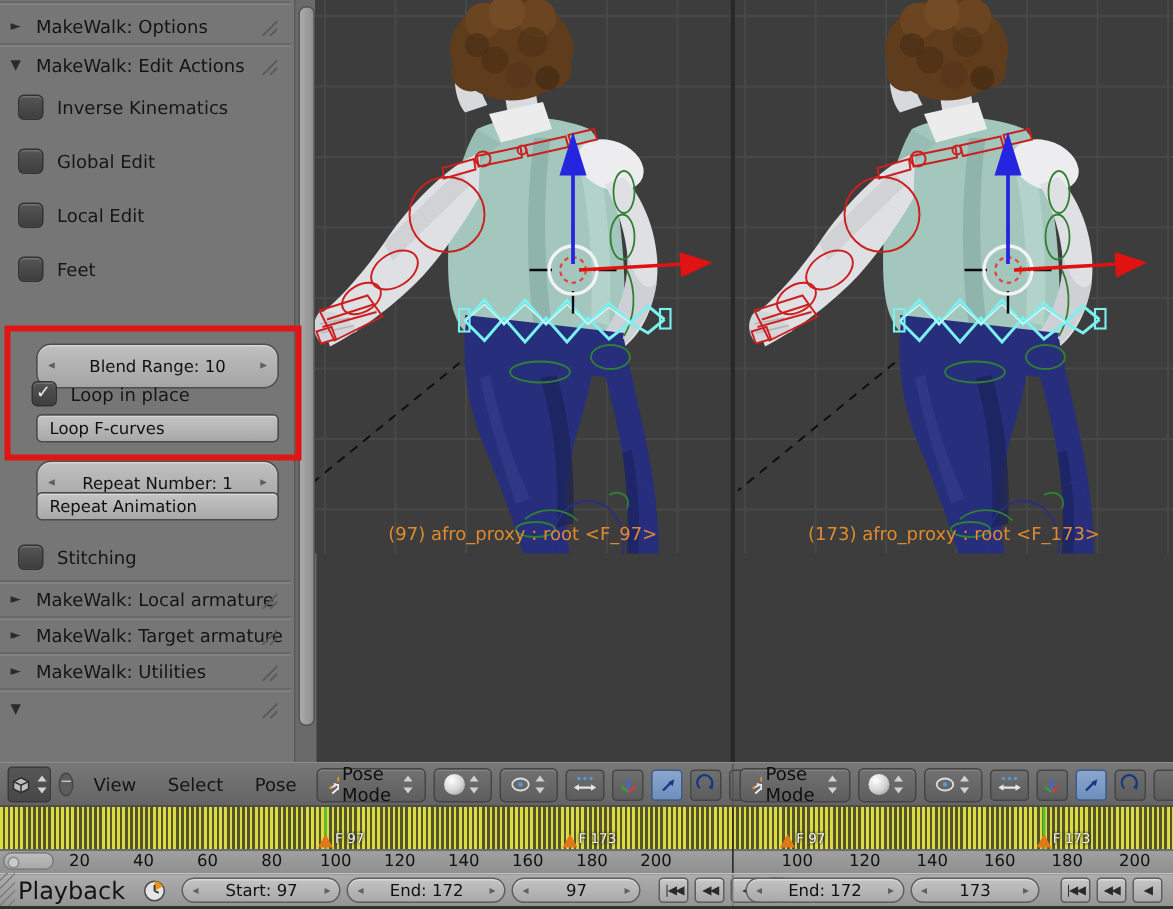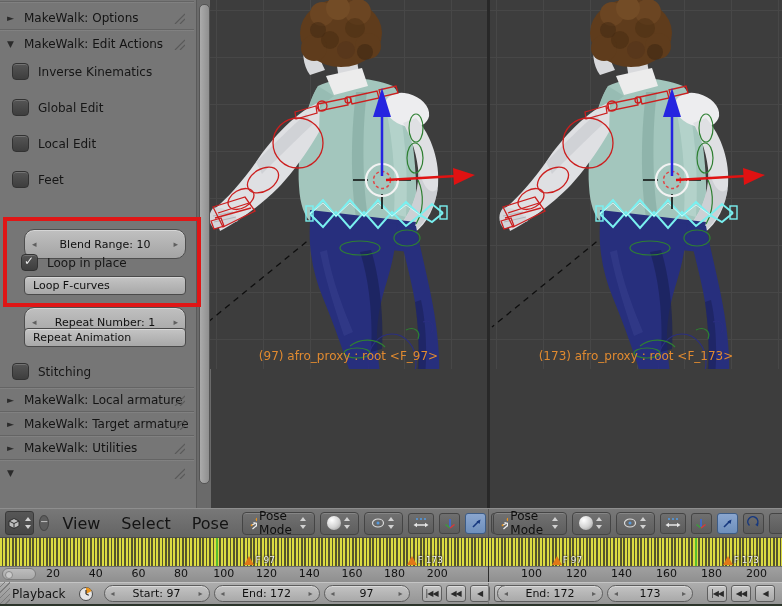--- a/index.html
+++ b/index.html
@@ -51,21 +51,21 @@
   .vp-info{position:absolute;left:0;right:0;bottom:6px;text-align:center;font-size:12px;
            color:var(--info,#e08a30);}
 
   
   .header-bar{position:absolute;left:0;top:508px;width:782px;height:30px;box-sizing:border-box;
               background:linear-gradient(#787878,#646464);border-top:1px solid #8e8e8e;
               border-bottom:1px solid #4c4c4c;display:flex;align-items:center;}
   .hb-left{width:488px;height:100%;display:flex;align-items:center;gap:5px;padding-left:5px;box-sizing:border-box;}
   .hb-right{width:294px;height:100%;display:flex;align-items:center;gap:5px;padding-left:4px;box-sizing:border-box;
             border-left:1px solid #555;overflow:hidden;}
-  .hmenu{font-size:16px;color:#141414;padding:0 8px;}
+  .hmenu{font-size:12px;color:#141414;padding:0 8px;}
   .dd{display:flex;align-items:center;gap:2px;height:21px;padding:0 6px;border-radius:4px;
       background:linear-gradient(#717171,#5e5e5e);border:1px solid #454545;
       font-size:12px;color:#0e0e0e;box-shadow:inset 0 1px 0 rgba(255,255,255,.15);}
   .udarr{width:9px;height:12px;position:relative;flex:none;}
   .udarr::before{content:"";position:absolute;left:1px;top:0;border-left:3.5px solid transparent;
       border-right:3.5px solid transparent;border-bottom:4px solid #d2d2d2;}
   .udarr::after{content:"";position:absolute;left:1px;bottom:0;border-left:3.5px solid transparent;
       border-right:3.5px solid transparent;border-top:4px solid #d2d2d2;}
   .mini{width:21px;height:21px;border-radius:3px;flex:none;display:flex;align-items:center;justify-content:center;
         background:linear-gradient(#6f6f6f,#5c5c5c);border:1px solid #454545;box-sizing:border-box;}
@@ -81,35 +81,35 @@
   .timelines{position:absolute;left:0;top:538px;width:782px;height:44px;display:flex;}
   .tl{position:relative;height:44px;overflow:hidden;box-sizing:border-box;flex:none;}
   .tl-left{width:488px;}
   .tl-right{width:294px;border-left:1px solid #2d2d2d;}
   .tl-stripes{position:absolute;left:0;right:0;top:0;height:28px;
       background:repeating-linear-gradient(90deg,var(--stripe,#dcdc42) 0 1.7px,#55552d 1.7px 3.4px);}
   .tl-ruler{position:absolute;left:0;right:0;top:28px;height:16px;
       background:linear-gradient(#a0a0a0,#8e8e8e);border-top:1px solid #6d6d6d;}
   .tick{position:absolute;top:0px;transform:translateX(-50%);font-size:11px;color:#111;}
   .cur{position:absolute;top:0;height:28px;width:2px;z-index:1;}
-  .marker{position:absolute;bottom:1px;display:flex;align-items:flex-end;z-index:2;padding-left:32px;}
+  .marker{position:absolute;bottom:1px;display:flex;align-items:flex-end;z-index:2;}
   .mtri{display:block;width:0;height:0;border-left:5px solid transparent;border-right:5px solid transparent;
         border-bottom:9px solid var(--marker,#e07818);}
   .marker span{font-size:9px;color:#f4f4f4;text-shadow:0 0 2px #222,0 0 2px #222;margin-left:1px;line-height:10px;white-space:nowrap;}
   .hscroll-cap{position:absolute;left:2px;top:30px;width:34px;height:12px;border-radius:7px;
         background:linear-gradient(#bdbdbd,#a8a8a8);border:1px solid #7c7c7c;box-sizing:border-box;}
   .hscroll-cap::before{content:"";position:absolute;left:2px;top:2px;width:6px;height:6px;border-radius:50%;background:#c9c9c9;border:1px solid #8a8a8a;}
 
   
   .playbar{position:absolute;left:0;top:582px;width:782px;height:22px;display:flex;align-items:center;
            background:linear-gradient(#adadad,#959595);border-top:1px solid #c4c4c4;box-sizing:border-box;}
   .pb-left{width:488px;height:100%;display:flex;align-items:center;gap:4px;padding-left:12px;box-sizing:border-box;}
   .pb-right{width:294px;height:100%;display:flex;align-items:center;gap:4px;padding-left:8px;box-sizing:border-box;
             border-left:1px solid #7b7b7b;overflow:hidden;}
-  .pb-menu{font-size:12px;color:#141414;margin-right:8px;}
+  .pb-menu{font-size:16px;color:#141414;margin-right:8px;}
   .pill{position:relative;height:17px;border-radius:9px;box-sizing:border-box;
         background:linear-gradient(#c3c3c3,#a9a9a9);border:1px solid #5e5e5e;
         display:flex;align-items:center;justify-content:center;font-size:11px;color:#111;
         box-shadow:inset 0 1px 0 rgba(255,255,255,.4);flex:none;}
   .pill::before{content:"\25C2";position:absolute;left:6px;font-size:8px;color:#606060;}
   .pill::after{content:"\25B8";position:absolute;right:6px;font-size:8px;color:#606060;}
   .pbtn{height:17px;border-radius:3px;box-sizing:border-box;padding:0 3px;min-width:20px;flex:none;
         background:linear-gradient(#c7c7c7,#a8a8a8);border:1px solid #5e5e5e;color:#2a2a2a;
         display:flex;align-items:center;justify-content:center;font-size:8px;letter-spacing:-1px;
         box-shadow:inset 0 1px 0 rgba(255,255,255,.4);}

